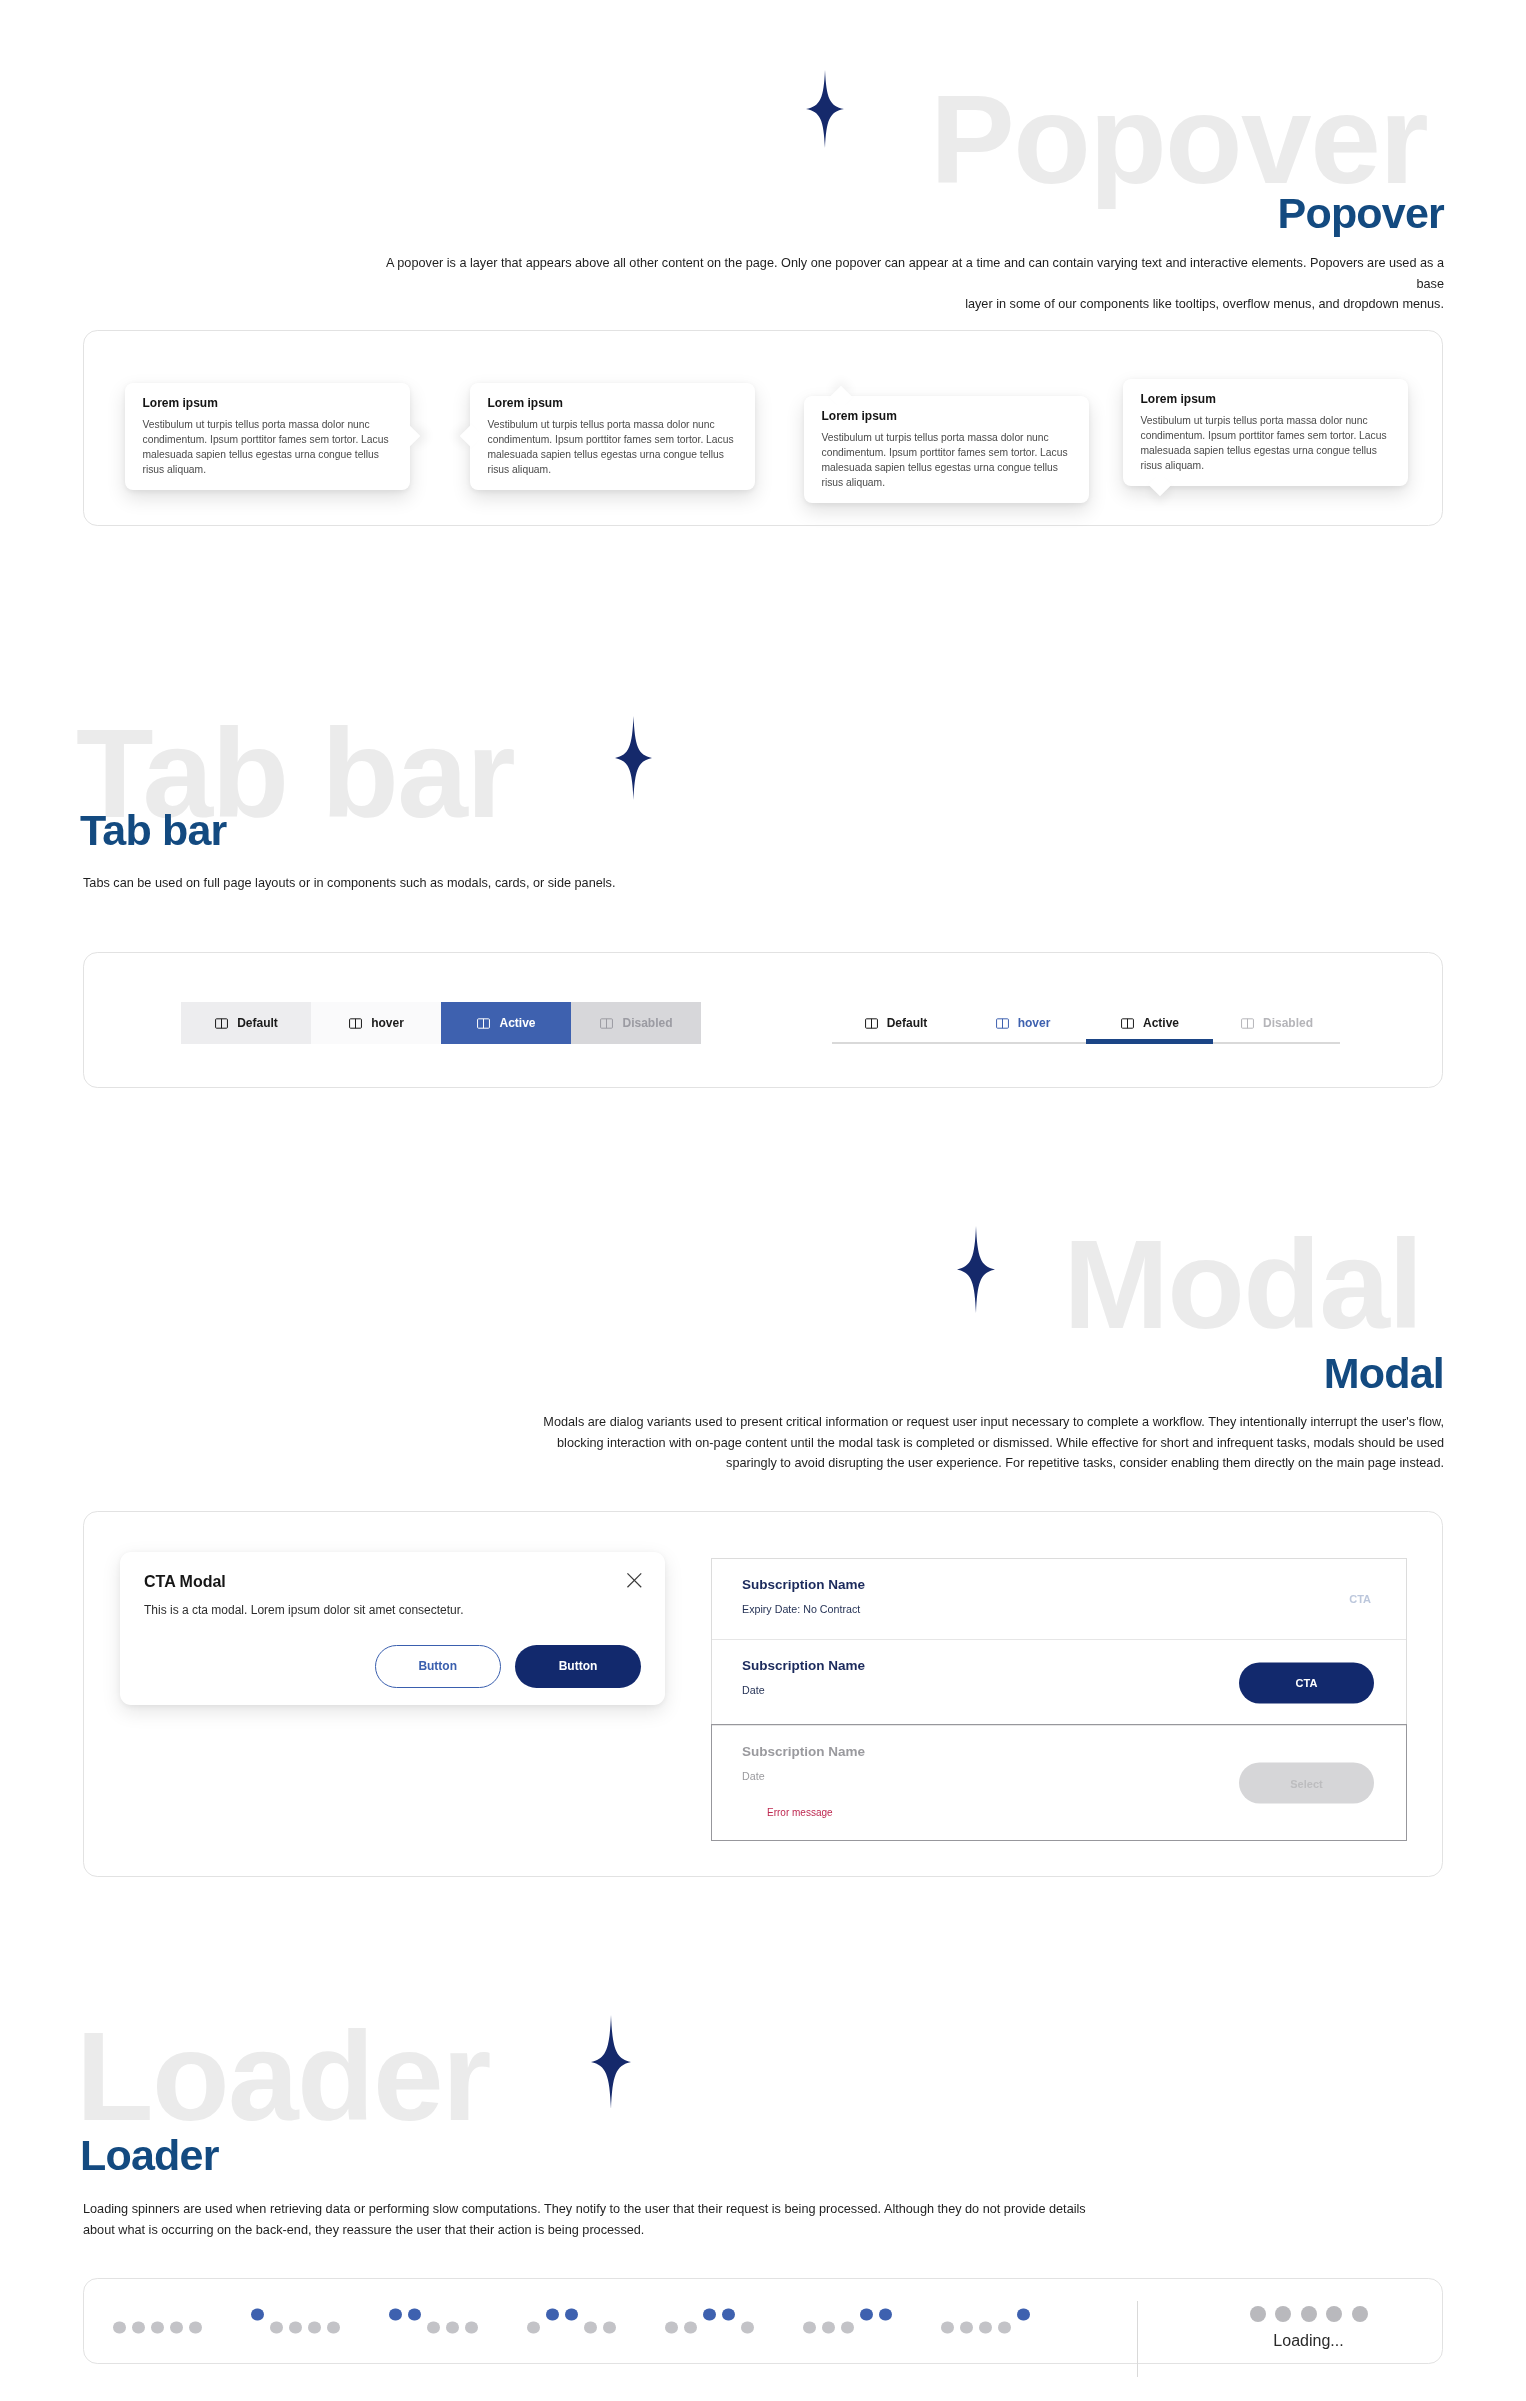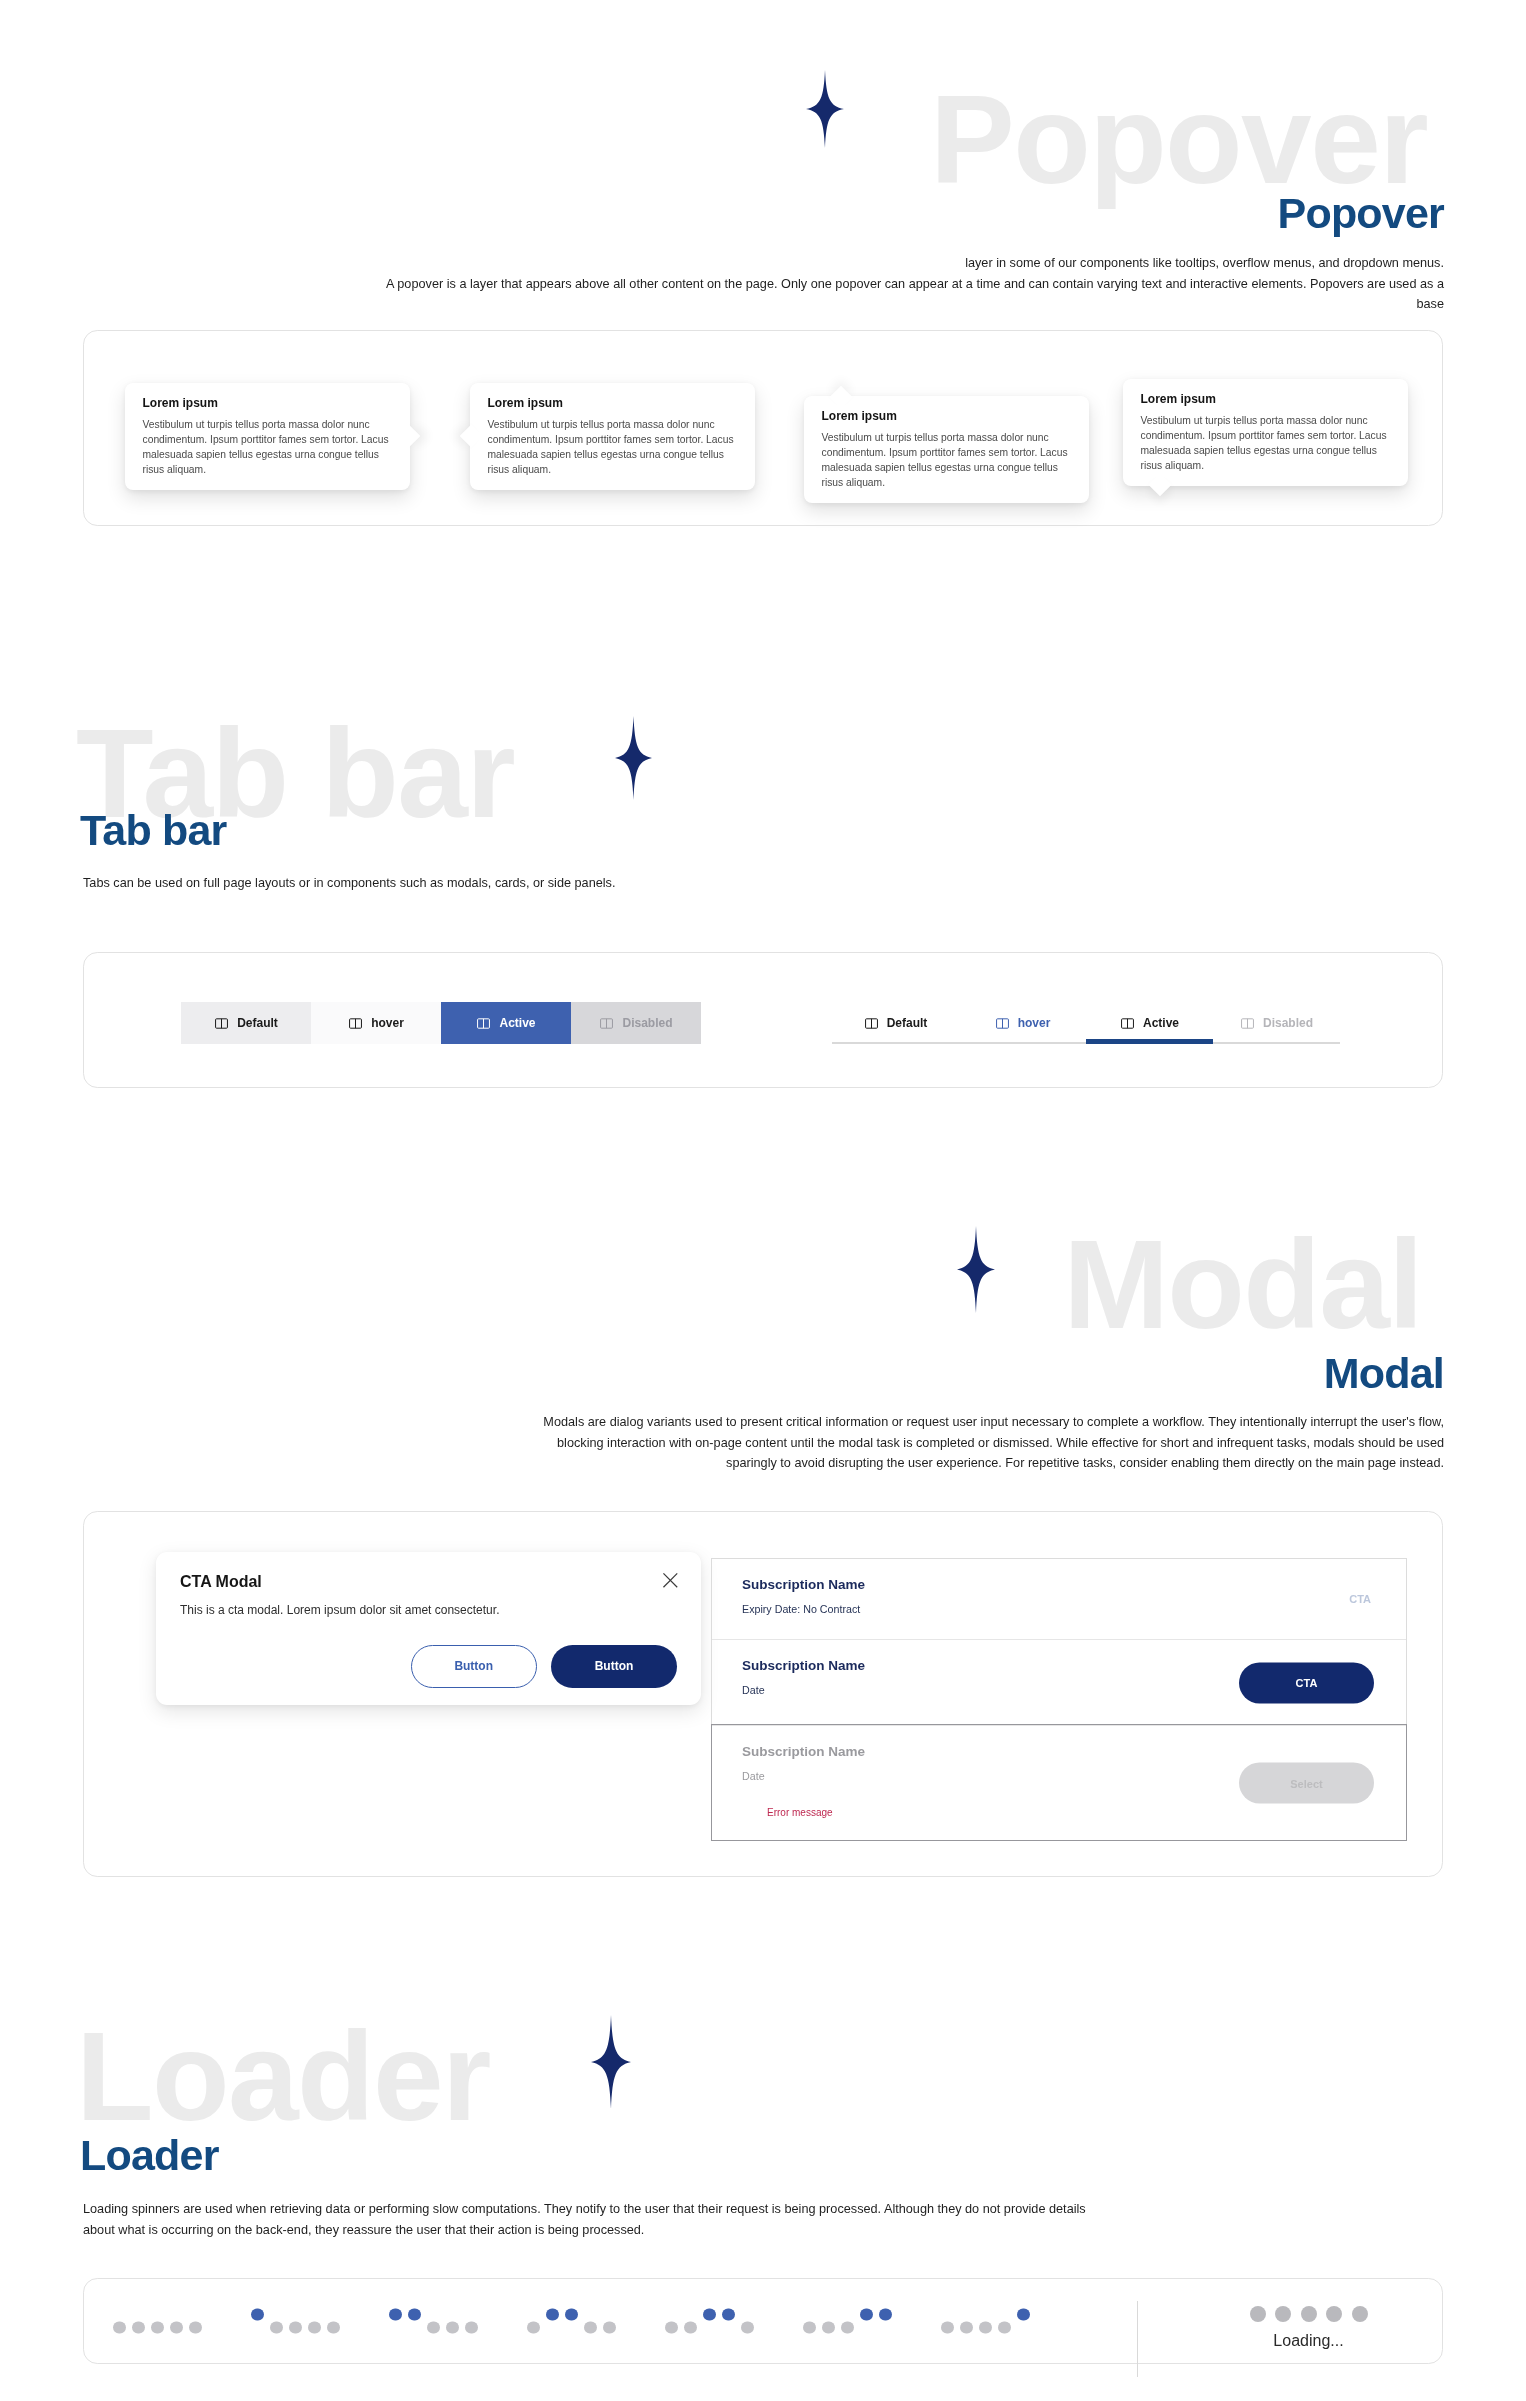--- a/index.html
+++ b/index.html
@@ -76,21 +76,21 @@
   #wm-modal { top:1221px; right:105px; }
   #star-modal { left:957px; top:1226px; }
   #title-modal { top:1349px; right:83px; }
   #desc-modal { top:1412px; right:83px; width:1073px; text-align:right; }
   #demo-modal { top:1511px; height:366px; }
   .modal-card {
     position:absolute; left:36px; width:545px; background:#fff; border-radius:11px;
     box-shadow:0 6.4px 19px rgba(0,0,0,.10), 0 1.6px 4.8px rgba(0,0,0,.05);
     padding:20.7px 24px;
   }
-  #cta-modal { top:40px; height:153px;margin-left:36px; }
+  #cta-modal { top:40px; height:153px; }
   #simple-modal { top:229px; height:102px; }
   .modal-title { font-size:16px; font-weight:700; color:#161616; }
   .modal-close { position:absolute; top:17.5px; right:20.7px; width:20.7px; height:20.7px; cursor:pointer; }
   .modal-body { font-size:12px; color:#2e2e2e; margin-top:12px; }
   .modal-actions { position:absolute; right:24px; bottom:17.5px; display:flex; gap:14.3px; }
   .btn {
     height:43px; width:126px; border-radius:21.5px; display:flex; align-items:center;
     justify-content:center; font-size:12px; font-weight:700; cursor:pointer;
   }
   .btn.outline { border:1.2px solid #3a5fae; color:#3a5fae; background:#fff; }
@@ -135,22 +135,22 @@
 </style>
 </head>
 <body>
 
 <div class="watermark" id="wm-popover">Popover</div>
 <svg class="star" id="star-popover" width="38" height="78" viewBox="0 0 100 100" preserveAspectRatio="none">
     <path d="M50 0 C53.5 36 62 46.5 100 50 C62 53.5 53.5 64 50 100 C46.5 64 38 53.5 0 50 C38 46.5 46.5 36 50 0 Z" fill="#15296b"></path>
   </svg>
 <div class="section-title" id="title-popover">Popover</div>
 <div class="section-desc" id="desc-popover">
+  <div>A popover is a layer that appears above all other content on the page. Only one popover can appear at a time and can contain varying text and interactive elements. Popovers are used as a base</div>
   <div>layer in some of our components like tooltips, overflow menus, and dropdown menus.</div>
-  <div>A popover is a layer that appears above all other content on the page. Only one popover can appear at a time and can contain varying text and interactive elements. Popovers are used as a base</div>
 </div>
 <div class="demo" id="demo-popover">
   <div class="pop-card" id="pop-card-0">
     <div class="pointer right"></div>
     <div class="pop-title">Lorem ipsum</div>
     <div class="pop-body">Vestibulum ut turpis tellus porta massa dolor nunc condimentum. Ipsum porttitor fames sem tortor. Lacus malesuada sapien tellus egestas urna congue tellus risus aliquam.</div>
   </div>
   <div class="pop-card" id="pop-card-1">
     <div class="pointer left"></div>
     <div class="pop-title">Lorem ipsum</div>

